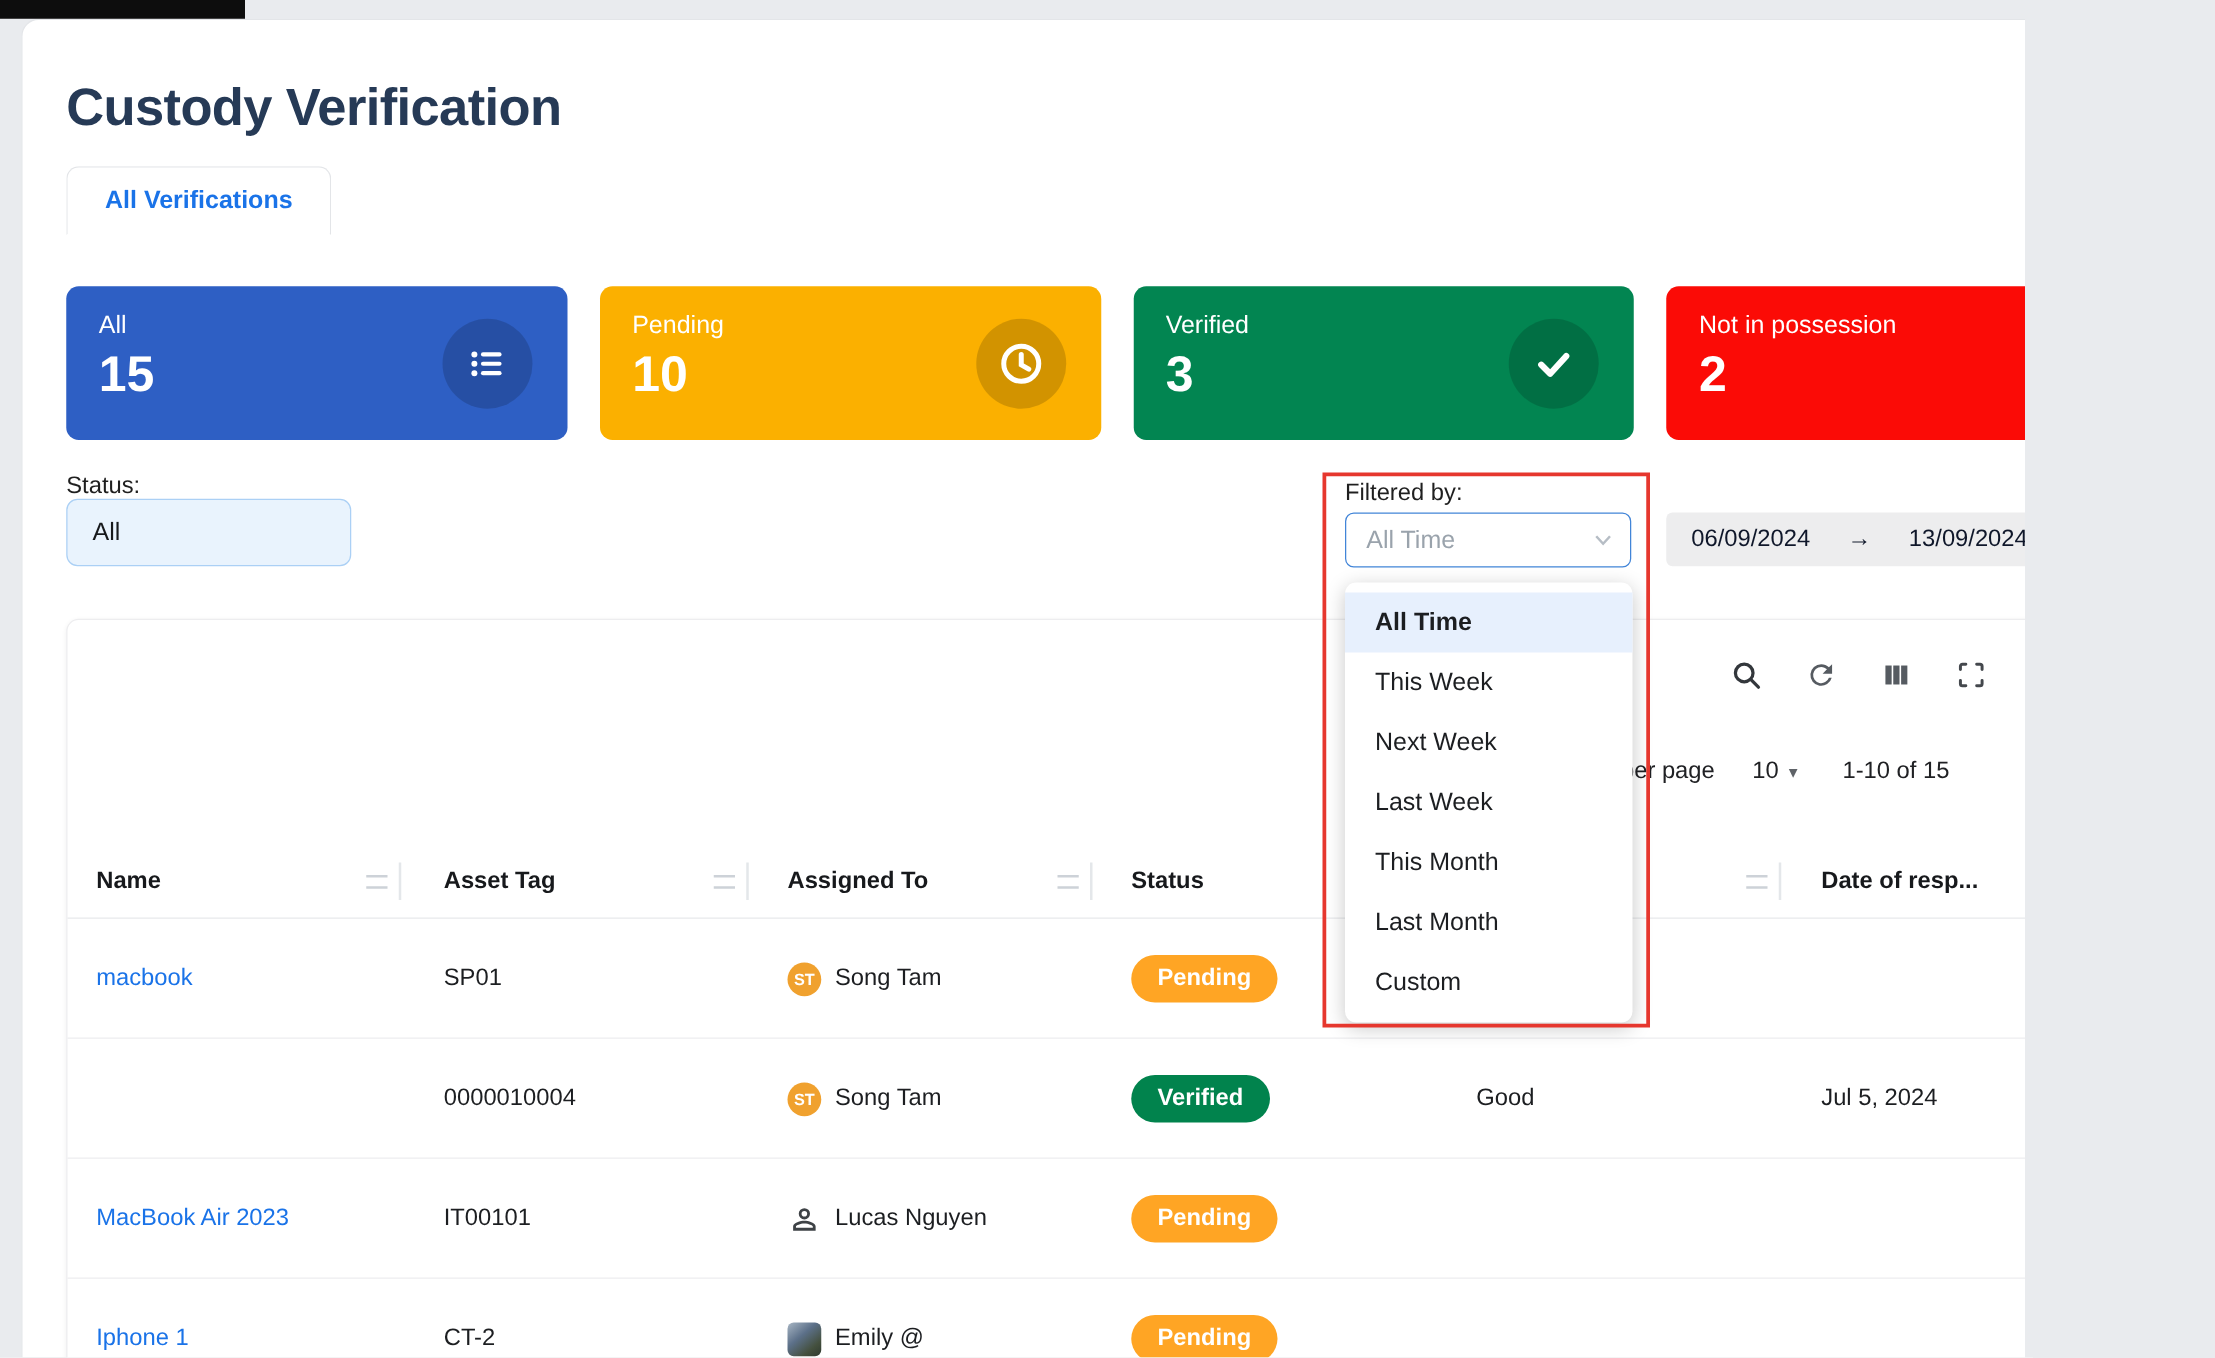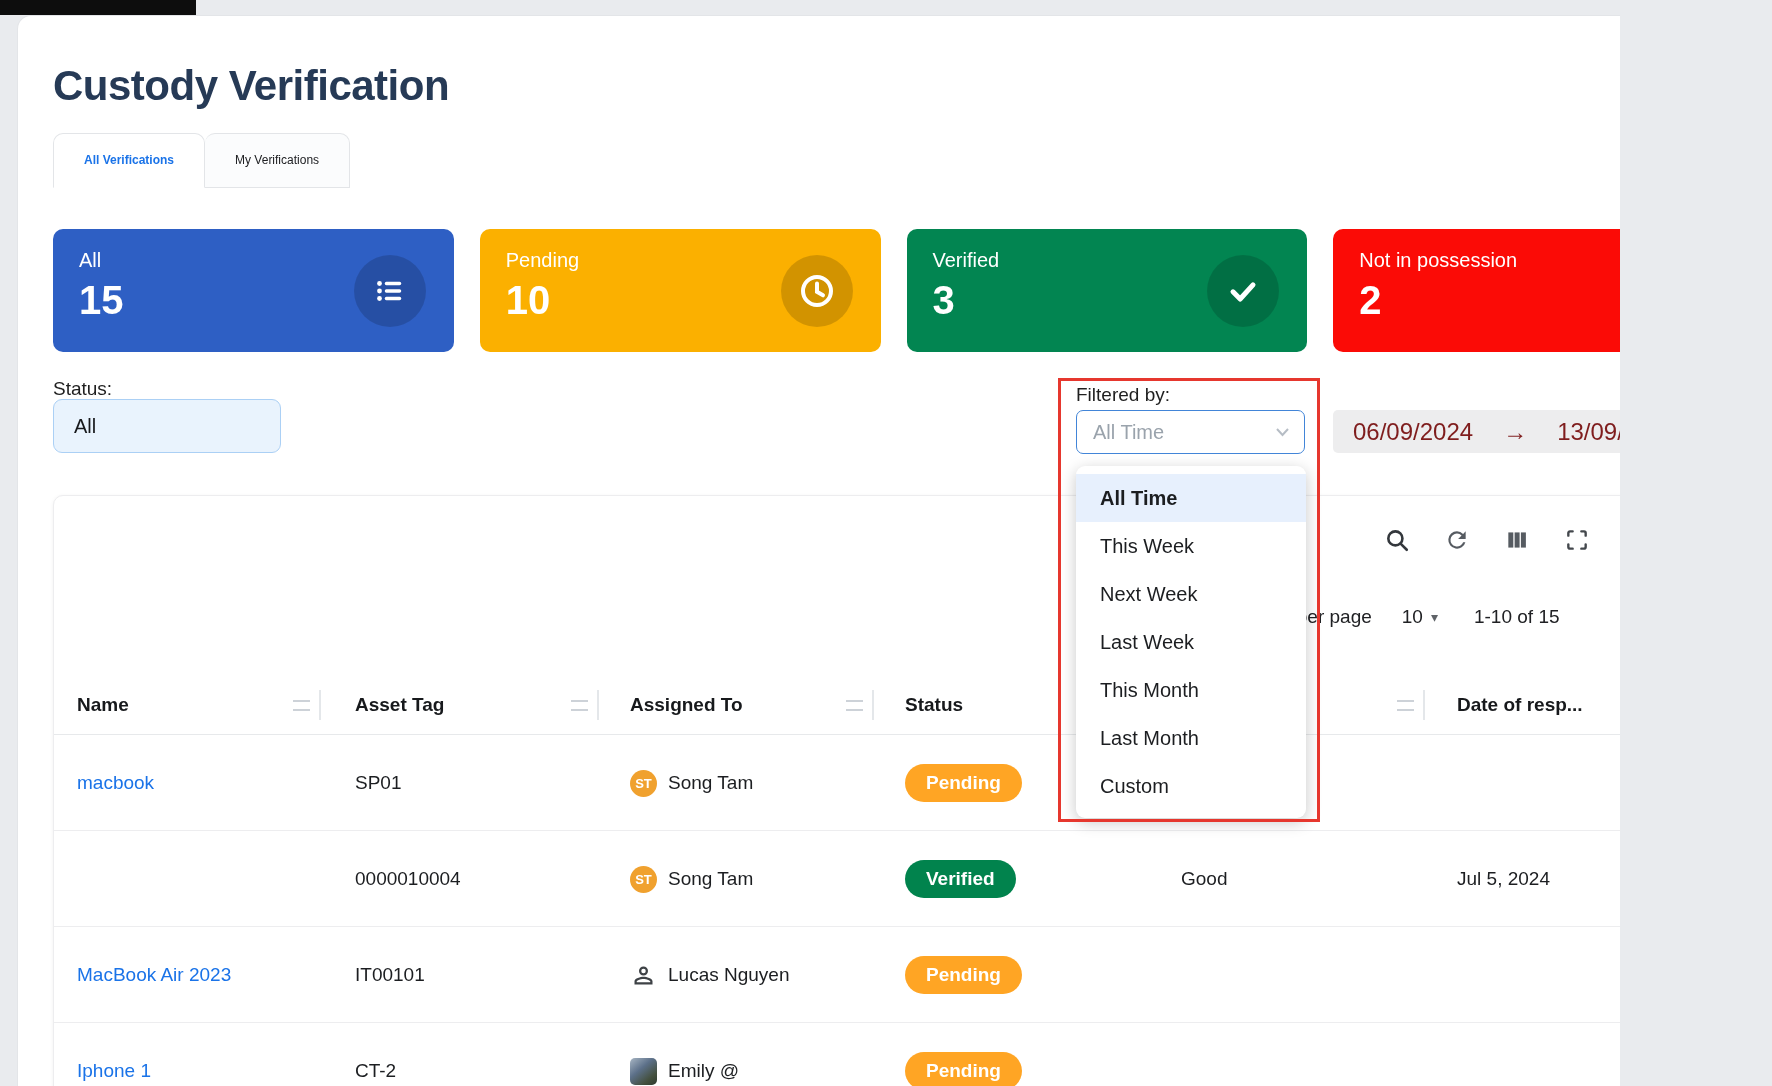--- a/index.html
+++ b/index.html
@@ -5,21 +5,21 @@
   * { margin:0; padding:0; box-sizing:border-box; }
   html,body { background:#e9ebee; font-family:"Liberation Sans", sans-serif; }
   .app { position:relative; width:1620px; height:1086px; overflow:hidden; background:#e9ebee; }
   .top-strip { position:absolute; left:0; top:0; width:196px; height:15px; background:#0d0d0d; }
   .main { position:absolute; left:17px; top:15px; right:0; bottom:0; background:#fff;
           border:1px solid #e3e5e8; border-right:none; border-bottom:none; border-top-left-radius:14px; }
 
   .page-title { position:absolute; left:35px; top:46px; font-size:42px; font-weight:700; color:#263a56; letter-spacing:-0.5px; }
 
   .tabs { position:absolute; left:35px; top:117px; display:flex; }
-  .tab { height:55px; line-height:53px; padding:0 30px; font-size:12px; border:1px solid #e3e5e8;
+  .tab { height:55px; line-height:53px; padding:0 30px; font-size:20px; border:1px solid #e3e5e8;
          background:#fbfcfd; color:#202124; border-radius:10px 10px 0 0; cursor:pointer; }
   .tab + .tab { border-left:none; }
   .tab.active { background:#fff; color:#1a73e8; font-weight:700; border-bottom-color:#fff; }
 
   .stats { position:absolute; left:35px; top:213px; width:1681px; display:flex; gap:26px; }
   .stat-card { position:relative; flex:1; height:123px; border-radius:10px; color:#fff; padding:20px 26px; cursor:pointer; }
   .stat-label { font-size:20px; font-weight:500; }
   .stat-value { font-size:40px; font-weight:700; margin-top:6px; }
   .stat-icon-wrap { position:absolute; right:28px; top:50%; transform:translateY(-50%); width:72px; height:72px;
                     border-radius:50%; background:rgba(0,0,0,0.16); display:flex; align-items:center; justify-content:center; }
@@ -35,21 +35,21 @@
   .fb-select { position:absolute; left:1058px; top:394px; width:229px; height:44px; background:#fff;
                border:1.6px solid #4285d8; border-radius:7px; display:flex; align-items:center; justify-content:space-between;
                padding:0 14px 0 16px; font-size:20px; color:#9aa3ac; cursor:pointer; }
 
   .dd-menu { position:absolute; left:1058px; top:450px; width:230px; background:#fff; border-radius:9px;
              box-shadow:0 4px 16px rgba(0,0,0,0.22); padding:8px 0; z-index:50; }
   .dd-item { height:48px; display:flex; align-items:center; padding:0 24px; font-size:20px; color:#1c1e21; cursor:pointer; }
   .dd-item.selected { background:#e7f0fd; font-weight:700; }
 
   .date-range { position:absolute; left:1315px; top:394px; width:401px; height:43px; background:#ededee;
-                border-radius:5px; display:flex; align-items:center; padding:0 16px 0 20px; font-size:24px; color:#7f1d1d; }
+                border-radius:5px; display:flex; align-items:center; padding:0 16px 0 20px; font-size:19px; color:#0f172a; }
   .date-range .sep { margin:0 30px; }
   .date-range .cal { margin-left:auto; display:flex; }
 
   .annotation { position:absolute; left:1040px; top:362px; width:262px; height:444px; border:3px solid #e6372e; z-index:60; pointer-events:none; }
 
   .table-card { position:absolute; left:35px; top:479px; width:1940px; height:820px; background:#fff;
                 border:1px solid #ededef; border-radius:10px; box-shadow:0 1px 4px rgba(0,0,0,0.06); }
 
   .toolbar { position:absolute; left:1330px; top:31px; display:flex; gap:34px; align-items:center; }
   .tb-icon { width:26px; height:26px; cursor:pointer; display:flex; }
@@ -87,21 +87,20 @@
 
 <div class="app">
   <div class="top-strip"></div>
 
   <div class="main">
 
     <div class="page-title">Custody Verification</div>
 
     <div class="tabs">
       <div class="tab active">All Verifications</div>
-      <div class="tab">My Verifications</div>
     </div>
 
     <div class="stats">
       <div class="stat-card" style="background: rgb(46, 95, 196);">
         <div class="stat-label">All</div>
         <div class="stat-value">15</div>
         <div class="stat-icon-wrap">
           <svg width="36" height="36" viewBox="0 0 24 24" fill="#fff">
               <circle cx="5" cy="7" r="1.6"></circle>
               <rect x="8.5" y="5.9" width="11" height="2.2" rx="1.1"></rect>

